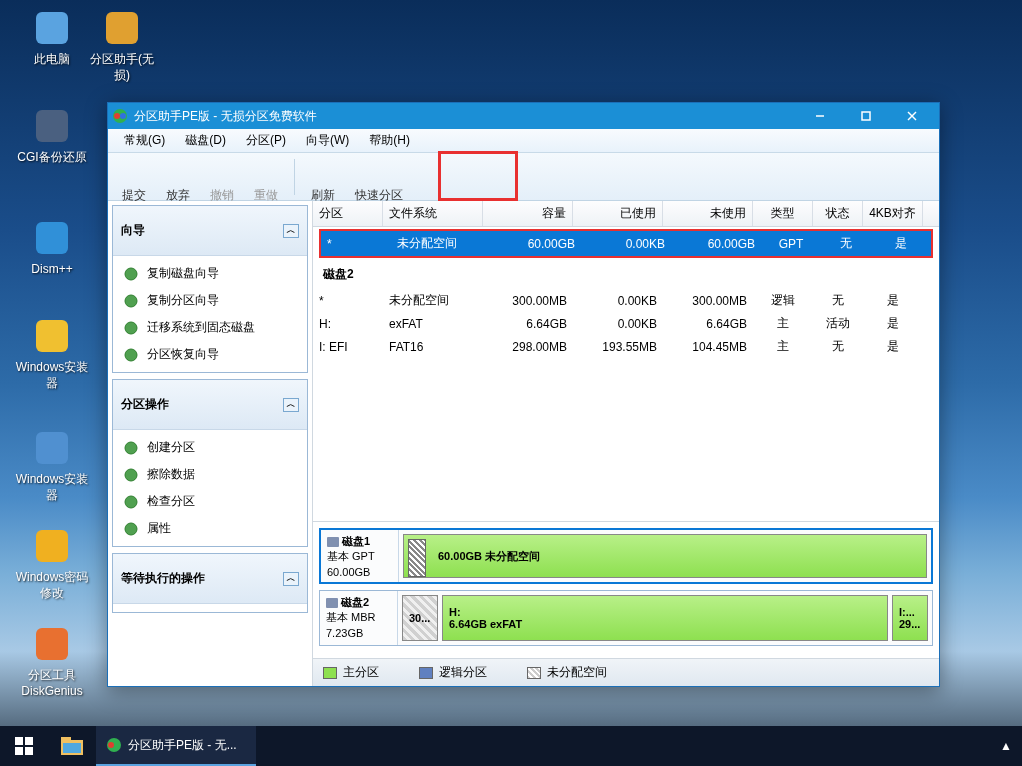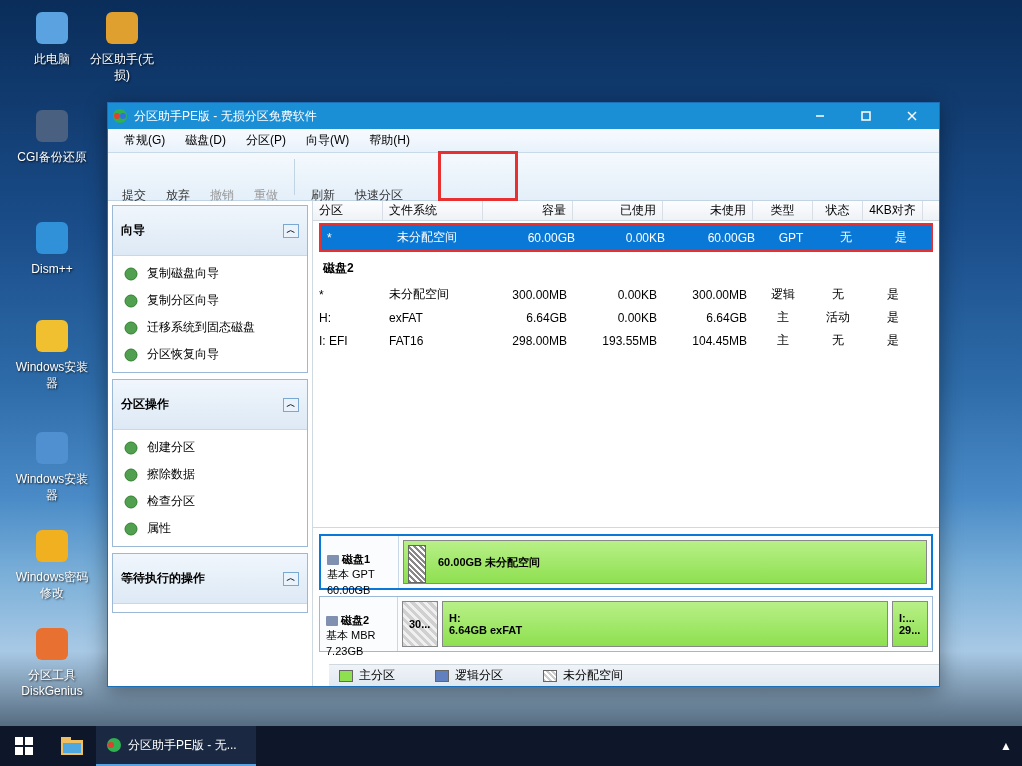--- a/index.html
+++ b/index.html
@@ -31,41 +31,41 @@
 .content { flex: 1; display: flex; }
 .sidebar { width: 218px; background: #fff; border-right: 1px solid #d0d8e0; overflow-y: auto; padding: 4px; }
 .panel { border: 1px solid #9bb8d6; margin-bottom: 6px; }
 .panel-head { background: linear-gradient(#f0f6fc, #dde9f5); padding: 16px 8px; font-size: 12px; font-weight: bold; display: flex; justify-content: space-between; align-items: center; border-bottom: 1px solid #c8d8e8; }
 .panel-head .collapse { width: 16px; height: 14px; border: 1px solid #7aa8d0; background: #eaf3fb; font-size: 9px; display: flex; align-items: center; justify-content: center; cursor: pointer; }
 .panel-body { padding: 4px 0; }
 .panel-item { display: flex; align-items: center; padding: 5px 10px; font-size: 12px; cursor: pointer; }
 .panel-item .pi-icon { width: 16px; height: 16px; margin-right: 8px; }
 
 .main { flex: 1; display: flex; flex-direction: column; }
-.grid-head { background: linear-gradient(#fdfdfe, #eef2f6); height: 20px; display: flex; font-size: 12px; border-bottom: 1px solid #d0d8e0; }
+.grid-head { background: linear-gradient(#fdfdfe, #eef2f6); height: 26px; display: flex; font-size: 12px; border-bottom: 1px solid #d0d8e0; }
 .gh-cell { border-right: 1px solid #d8dee6; display: flex; align-items: center; padding: 0 6px; }
 .disk-list { flex: 1; overflow-y: auto; font-size: 12px; }
 .disk-hdr { font-weight: bold; padding: 6px 10px; }
 .disk-row { display: flex; padding: 3px 0; }
 .dr-cell { padding: 0 6px; display: flex; align-items: center; }
 .disk-row.selected { background: #0a78d6; color: #fff; }
 .selected-wrap { border: 2px solid #e83030; margin: 2px 6px; }
 .selected-wrap .disk-row { padding: 4px 0; }
 
 .diskbar-area { border-top: 1px solid #d0d8e0; padding: 6px; background: #fff; }
 .diskbar { border: 1px solid #9bb8d6; display: flex; margin-bottom: 6px; background: #fbfcfd; height: 56px; }
 .diskbar.sel { border: 2px solid #0a78d6; }
-.db-info { width: 78px; border-right: 1px solid #c8d8e8; padding: 16px 6px; font-size: 11px; line-height: 1.4; }
+.db-info { width: 78px; border-right: 1px solid #c8d8e8; padding: 4px 6px; font-size: 11px; line-height: 1.4; }
 .db-info .db-title { font-weight: bold; }
 .db-parts { flex: 1; display: flex; padding: 4px; gap: 4px; }
 .db-part { border: 1px solid #888; display: flex; flex-direction: column; font-size: 11px; justify-content: center; padding: 2px 6px; position: relative; overflow: hidden; font-weight: bold; }
 .db-part.green { background: linear-gradient(#b8f088, #8ee050); }
 .db-part.hatch { background: repeating-linear-gradient(45deg, #d0d0d0 0, #d0d0d0 3px, #f0f0f0 3px, #f0f0f0 6px); }
 
-.legend-bar { background: linear-gradient(#f0f4f8, #e0e8f0); height: 22px; display: flex; align-items: center; font-size: 12px; padding: 0 10px; gap: 40px; border-top: 1px solid #d0d8e0; margin-left: 16px; }
+.legend-bar { background: linear-gradient(#f0f4f8, #e0e8f0); height: 28px; display: flex; align-items: center; font-size: 12px; padding: 0 10px; gap: 40px; border-top: 1px solid #d0d8e0; }
 .legend-bar .lg { display: flex; align-items: center; gap: 6px; }
 .swatch { width: 14px; height: 12px; border: 1px solid #666; }
 
 
 .taskbar { position: absolute; bottom: 0; left: 0; right: 0; height: 40px; background: #0d1729; display: flex; align-items: center; }
 .taskbar .start { width: 48px; height: 40px; display: flex; align-items: center; justify-content: center; cursor: pointer; }
 .taskbar .task-pin { width: 48px; height: 40px; display: flex; align-items: center; justify-content: center; cursor: pointer; }
 .taskbar .task-item { height: 40px; padding: 0 10px; display: flex; align-items: center; color: #fff; font-size: 12px; background: #1a2842; cursor: pointer; min-width: 160px; border-bottom: 2px solid #5aa3e0; }
 .taskbar .tray { margin-left: auto; display: flex; align-items: center; color: #fff; font-size: 12px; padding: 0 10px; gap: 10px; }
 

